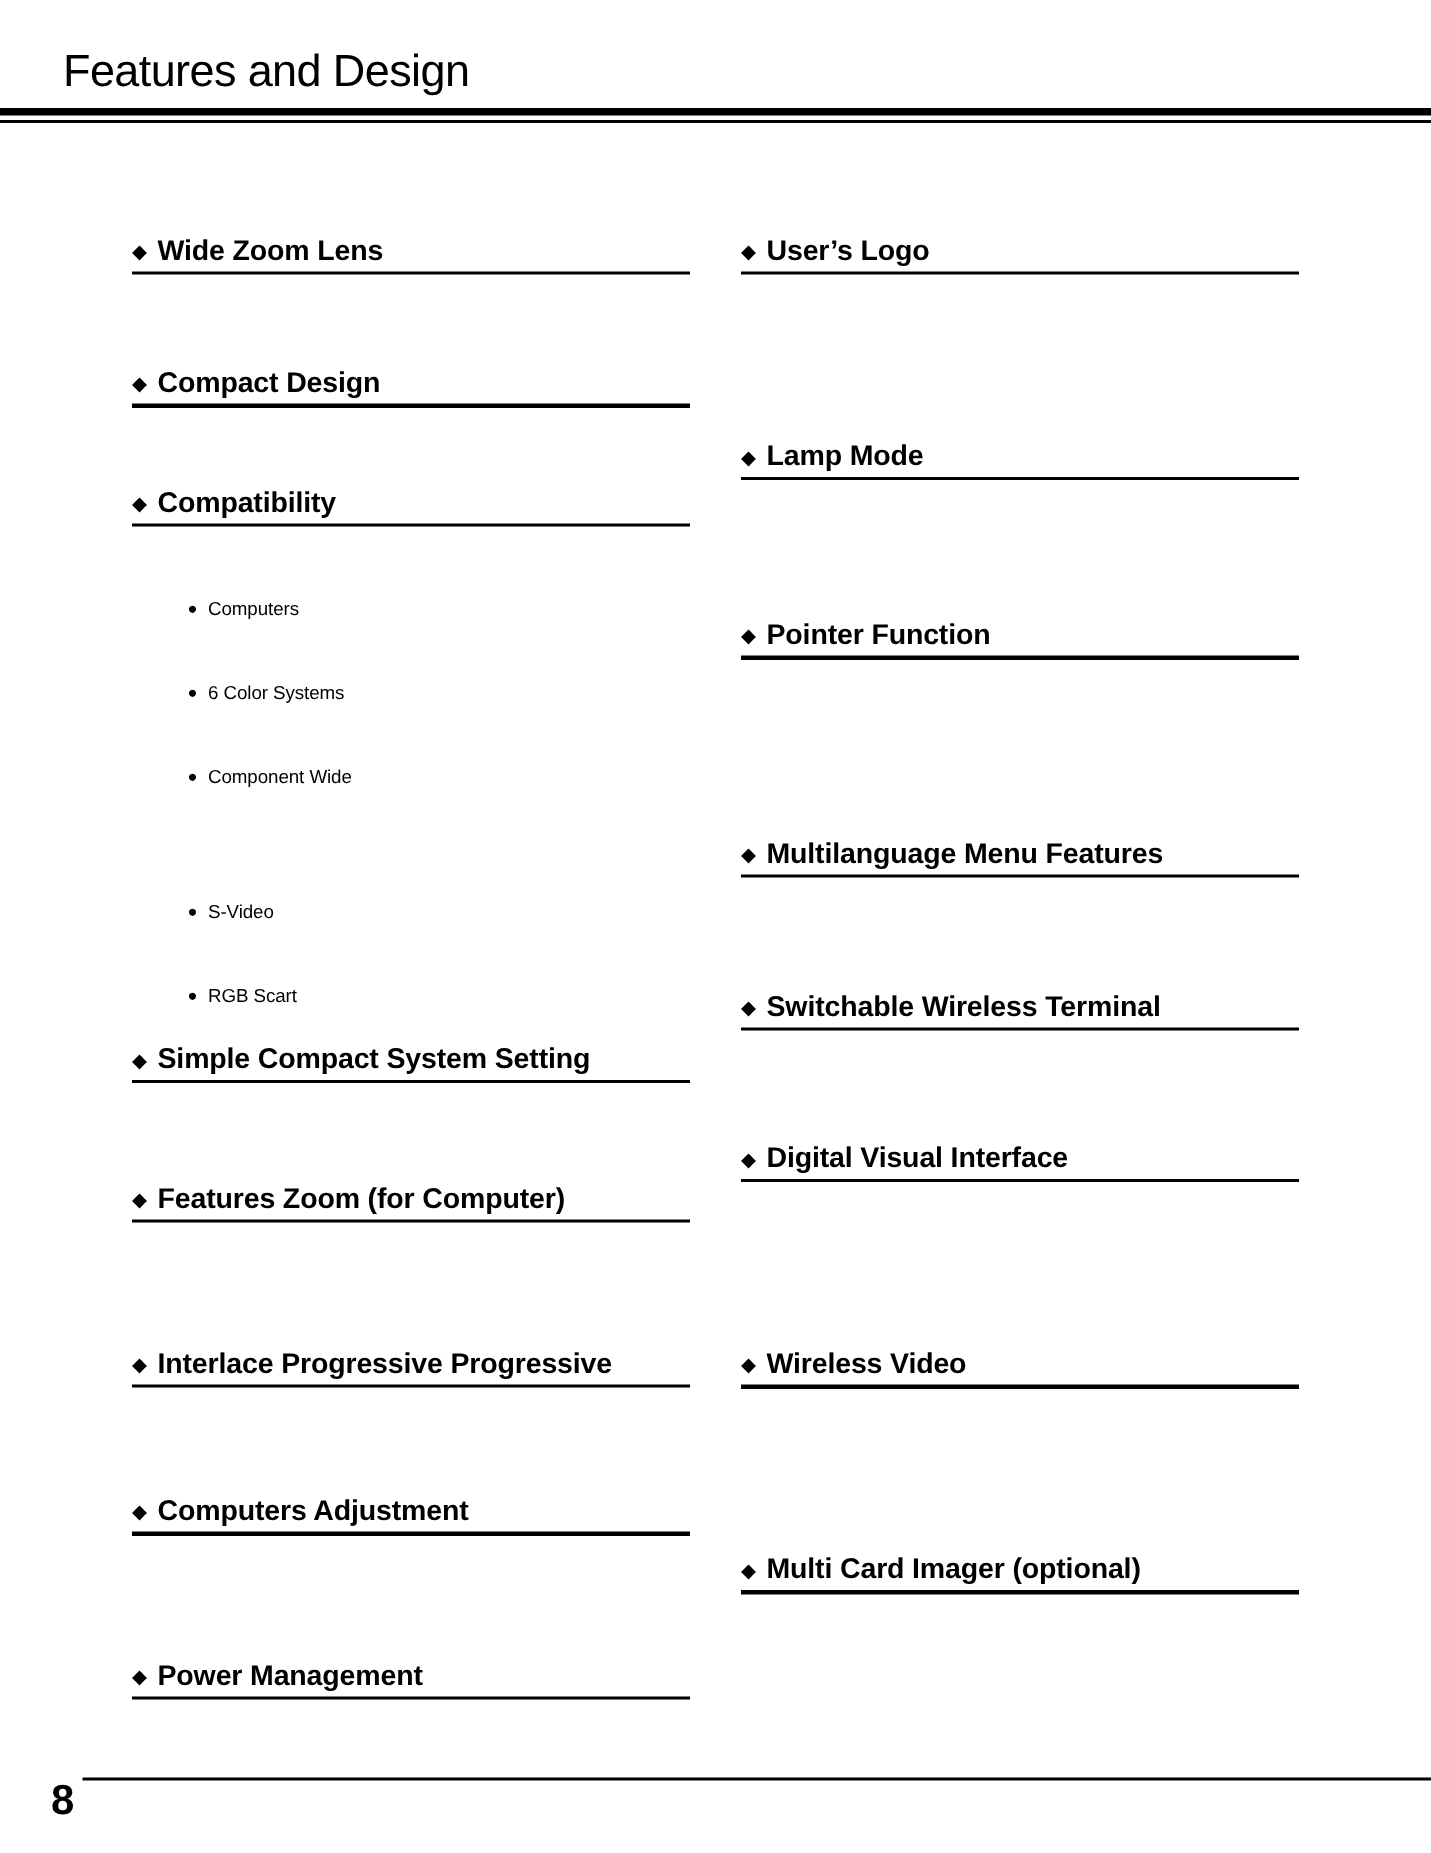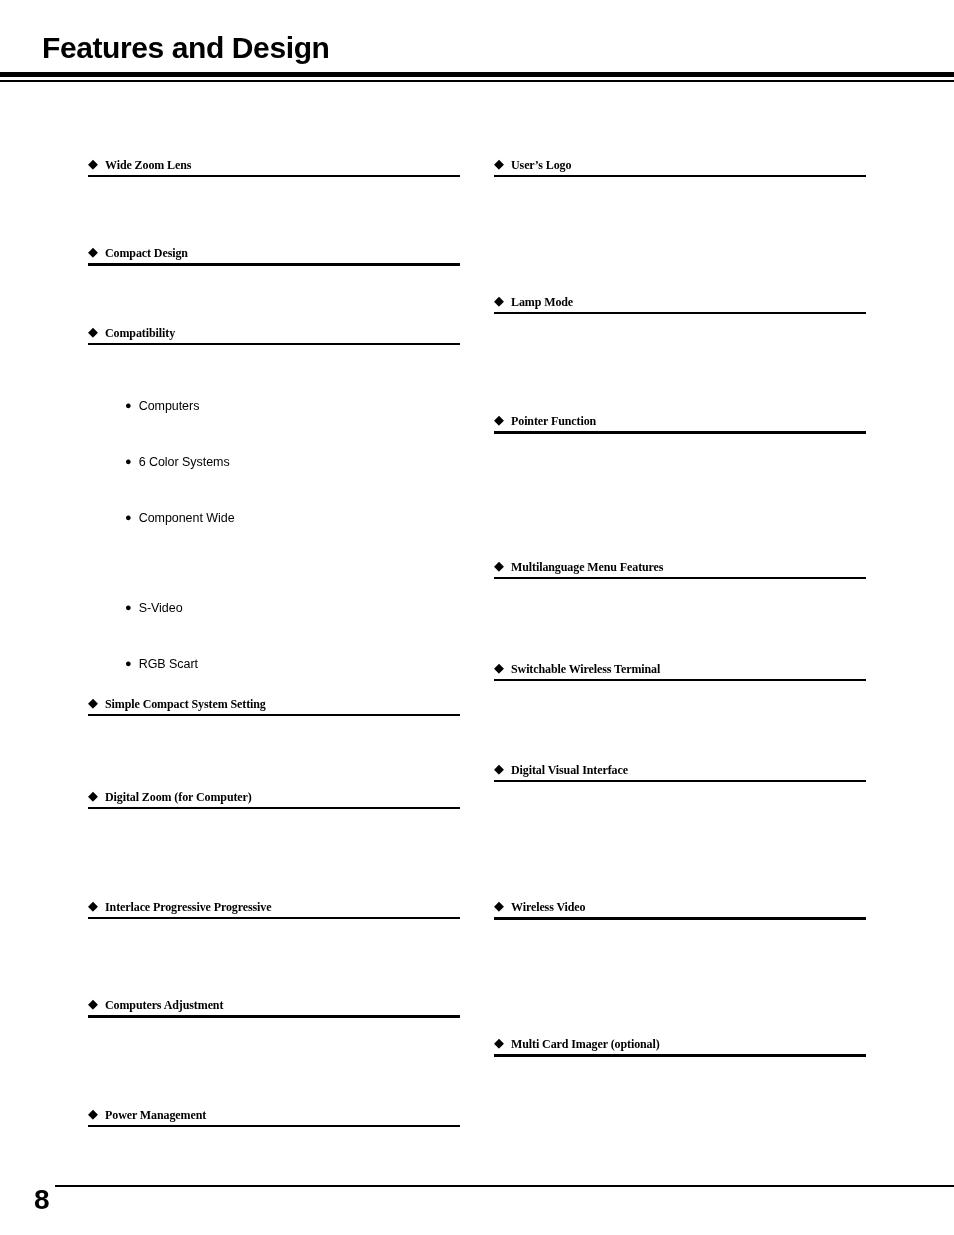--- a/index.html
+++ b/index.html
@@ -23,21 +23,21 @@
     left: 0;
     top: 0;
     width: 954px;
     height: 88px;
   }
   .page-title {
     position: absolute;
     left: 42px;
     top: 33px;
     font-size: 30px;
-    font-weight: bold;
+    font-weight: normal;
     letter-spacing: -0.4px;
     line-height: 1;
     white-space: nowrap;
   }
   .header-rule-thick {
     position: absolute;
     left: 0;
     top: 72px;
     width: 954px;
     height: 5px;
@@ -80,25 +80,24 @@
     padding-bottom: 3px;
     white-space: nowrap;
   }
   .diamond-bullet {
     font-size: 13px;
     line-height: 1;
     position: relative;
     top: -1px;
   }
   .feature-label {
-    font-size: 12px;
+    font-size: 19px;
     font-weight: bold;
     letter-spacing: -0.1px;
     line-height: 1.05;
-    font-family: Liberation Serif, serif;
   }
   .feature-rule {
     width: 372px;
     height: 2px;
     background: #000000;
   }
   .feature-rule.thick { height: 3px; }
 
   
   .subitem {
@@ -182,21 +181,21 @@
       <div class="feature" style="top: 697px;">
         <div class="feature-head">
           <span class="diamond-bullet">◆</span>
           <span class="feature-label">Simple Compact System Setting</span>
         </div>
         <div class="feature-rule"></div>
       </div>
       <div class="feature" style="top: 790px;">
         <div class="feature-head">
           <span class="diamond-bullet">◆</span>
-          <span class="feature-label">Digital Zoom (for Computer)</span>
+          <span class="feature-label">Features Zoom (for Computer)</span>
         </div>
         <div class="feature-rule"></div>
       </div>
       <div class="feature" style="top: 900px;">
         <div class="feature-head">
           <span class="diamond-bullet">◆</span>
           <span class="feature-label">Interlace Progressive Progressive</span>
         </div>
         <div class="feature-rule"></div>
       </div>

